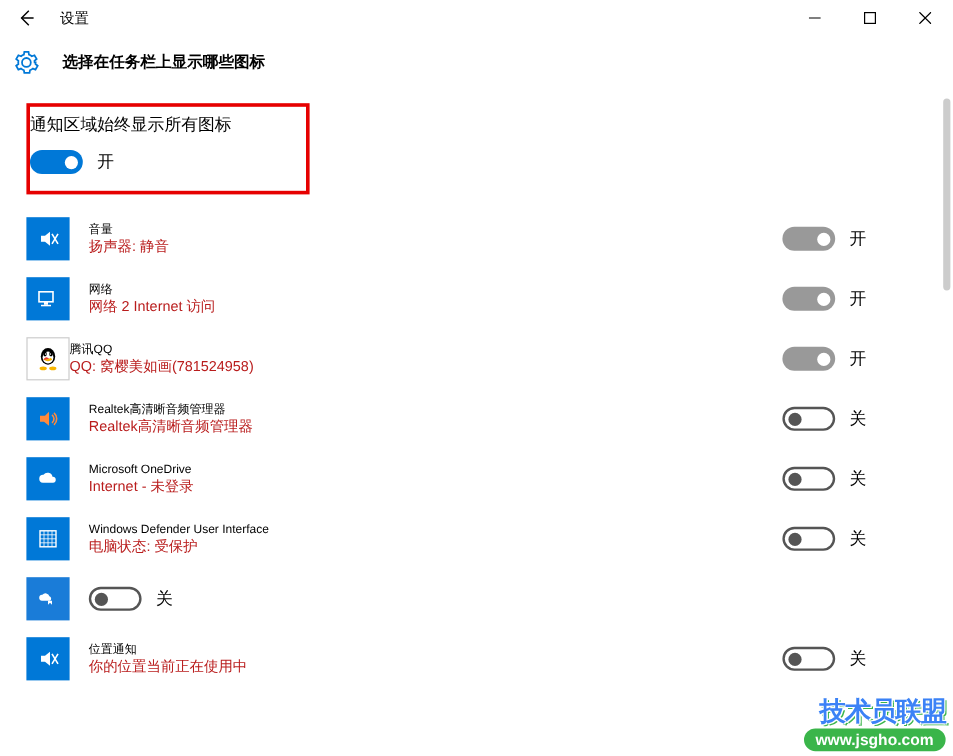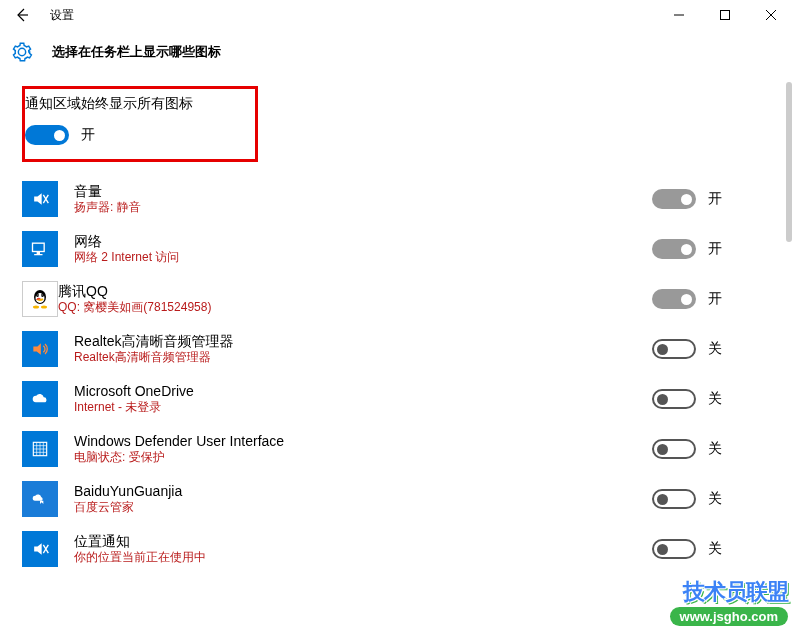--- a/index.html
+++ b/index.html
@@ -23,21 +23,21 @@
   .toggle.off { background: #fff; border: 2px solid #555; }
   .toggle.off .knob { background: #555; left: 3px; top: 2.5px; }
   .toggle.disabled-on { background: #999; }
   .toggle.disabled-on .knob { background: #fff; right: 4px; }
   .toggle-state { font-size: 14px; color: #000; }
   .list { }
   .item { display: flex; align-items: center; padding: 7px 0; }
   .item-icon { width: 36px; height: 36px; background: #0078d7; display: flex; align-items: center; justify-content: center; flex-shrink: 0; margin-right: 16px; }
   .item-icon svg, .item-icon img { width: 20px; height: 20px; }
   .item-text { flex: 1; min-width: 0; }
-  .item-title { font-size: 14px; color: #000; line-height: 1.3; }
+  .item-title { font-size: 10px; color: #000; line-height: 1.3; }
   .item-sub { font-size: 12px; color: #b91c1c; line-height: 1.3; }
   .item-toggle-wrap { display: flex; align-items: center; gap: 12px; width: 120px; }
   .item-toggle-wrap .toggle-state { width: 24px; color: #000; }
   .scrollbar { position: absolute; right: 2px; top: 82px; width: 6px; height: 160px; background: #ccc; border-radius: 3px; }
   .watermark { position: absolute; right: 6px; bottom: 4px; font-weight: bold; font-family: Arial, sans-serif; text-align: right; }
   .watermark .l1 { color: #3b82f6; font-size: 22px; text-shadow: -1px -1px 0 #fff, 1px -1px 0 #fff, -1px 1px 0 #fff, 1px 1px 0 #fff, 2px 2px 0 #3ab54a; letter-spacing: -1px; }
   .watermark .l2 { background: #3ab54a; color: #fff; font-size: 13px; border-radius: 10px; padding: 2px 10px; display: inline-block; margin-top: -2px; }
   .qq-icon { width: 36px; height: 36px; background: #fff; border: 1px solid #ccc; display: flex; align-items: center; justify-content: center; }
 </style>
 </head>
@@ -215,24 +215,20 @@
       </div>
     </div>
 
     <div class="item">
       <div class="item-icon" style="background:#1a7cd8">
         <svg viewBox="0 0 24 24">
             <path d="M6 14a3 3 0 0 1 .4-6 4 4 0 0 1 7 1.5A2.5 2.5 0 0 1 14 14H6z" fill="#fff"></path>
             <path d="M12 14v4l2-2 2 2v-4" fill="#fff"></path>
           </svg>
       </div>
-      <div class="item-text">
-        <div class="item-title">BaiduYunGuanjia</div>
-        <div class="item-sub">百度云管家</div>
-      </div>
       <div class="item-toggle-wrap">
         <div class="toggle off">
             <div class="knob"></div>
           </div>
         <div class="toggle-state">关</div>
       </div>
     </div>
 
     <div class="item">
       <div class="item-icon">

